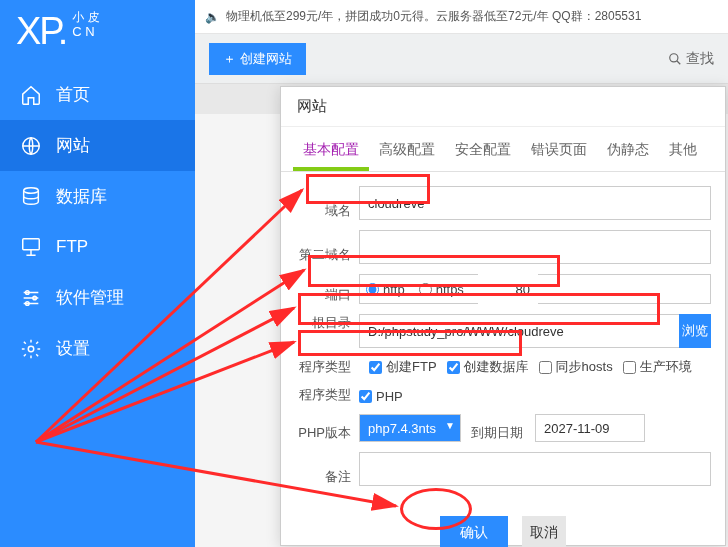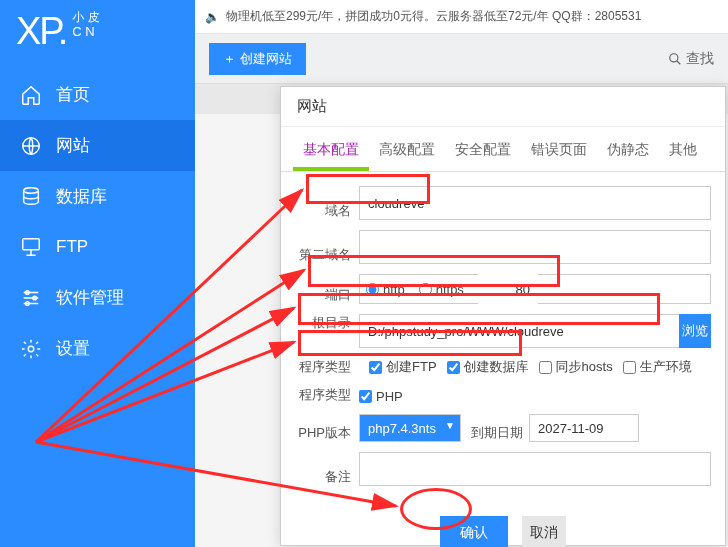--- a/index.html
+++ b/index.html
@@ -220,21 +220,21 @@
     </div>
 
     <div class="row">
       <div class="label">PHP版本</div>
       <span class="select-wrap">
         <select class="select">
           <option>php7.4.3nts</option>
         </select>
       </span>
       <div style="margin-left:10px;color:#555">到期日期</div>
-      <input class="date-input" style="margin-left: 6px;" value="2027-11-09">
+      <input class="date-input" style="margin-left: 12px;" value="2027-11-09">
     </div>
 
     <div class="row">
       <div class="label">备注</div>
       <input class="input" value="" style="">
     </div>
 
   </div>
   <div class="dialog-footer">
     <button class="btn-primary">确认</button>

